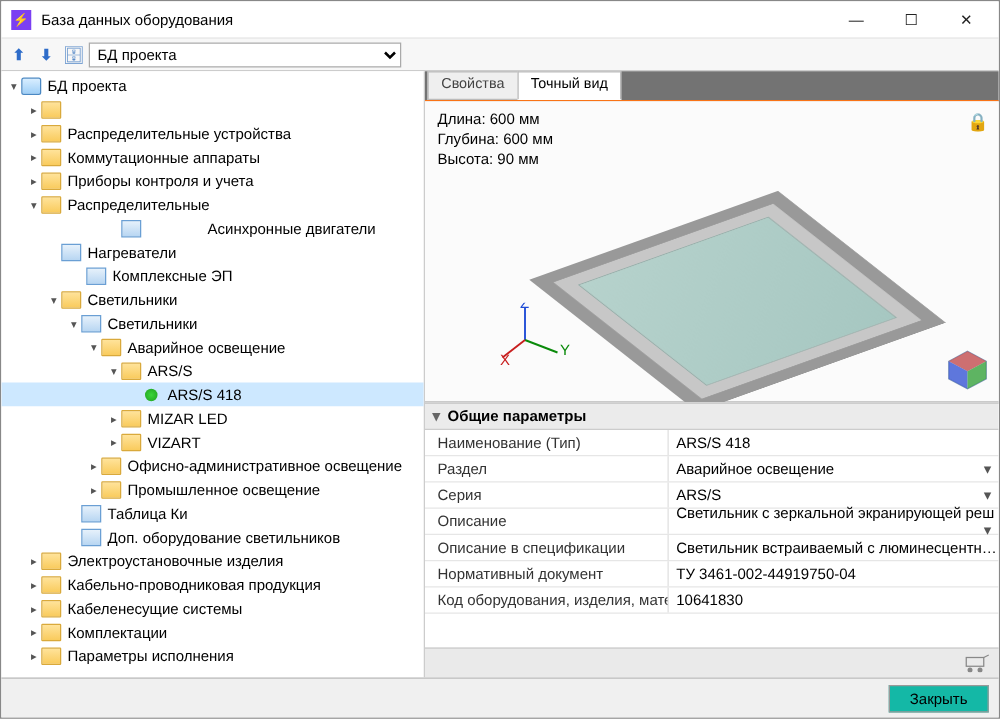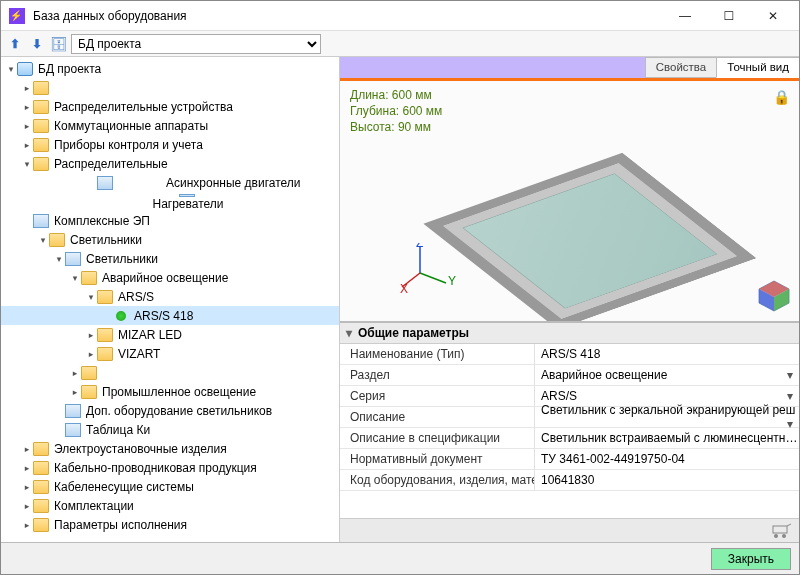--- a/index.html
+++ b/index.html
@@ -17,42 +17,42 @@
 .tree-node.selected { background: #cde8ff; }
 .arrow { width: 12px; height: 12px; display: inline-flex; align-items: center; justify-content: center; color: #555; font-size: 9px; }
 .arrow.none { visibility: hidden; }
 .tree-icon { width: 16px; height: 14px; margin-right: 3px; display: inline-block; }
 .folder-icon { background: linear-gradient(#ffe39a,#f9cb5d); border: 1px solid #d9a93b; border-radius: 1px; }
 .table-icon { background: linear-gradient(#e6f1fb,#b8d6f2); border: 1px solid #6a9fd4; }
 .db-icon { background: linear-gradient(#d9eeff,#9fcff7); border: 1px solid #4a88c3; border-radius: 2px; }
 .dot-icon { background: radial-gradient(#3bd63b,#1f9f1f); border-radius: 50%; width: 10px; height: 10px; margin-right: 6px; margin-left: 3px; }
 .tree-label { padding: 0 2px; }
 .right-pane { flex: 1; display: flex; flex-direction: column; min-width: 0; background: #f0f0f0; }
-.tabs { display: flex; height: 24px; background: #c4b5fd; border-bottom: 3px solid #f97316; padding-left: 2px; justify-content: flex-end; }
+.tabs { display: flex; height: 24px; background: #737373; border-bottom: 1px solid #f97316; padding-left: 2px; }
 .tab { padding: 3px 10px; border: 1px solid #bbb; background: #fff; margin-right: -1px; cursor: pointer; font-size: 11.5px; }
 .tab:not(.active) { background: #efefef; color: #444; }
 .tab.active { border-bottom: 1px solid #fff; }
 .view3d { flex: 1; background: #fbfbfb; border-bottom: 1px solid #bbb; position: relative; overflow: hidden; }
-.dim-text { position: absolute; left: 10px; top: 6px; line-height: 16px; color: #4d7c0f; }
+.dim-text { position: absolute; left: 10px; top: 6px; line-height: 16px; color: #000000; }
 .lock-icon { position: absolute; right: 8px; top: 8px; font-size: 14px; color: #c99a00; }
 .corner-cube { position: absolute; right: 8px; bottom: 8px; width: 34px; height: 34px; }
 .axis { position: absolute; left: 60px; bottom: 26px; font-size: 10px; }
 .model { position: absolute; left: 130px; top: 40px; transform: rotateX(58deg) rotateZ(-34deg); transform-style: preserve-3d; }
 .model .top { width: 240px; height: 240px; background: #c7c7c7; border: 14px solid #999; }
 .model .glass { position: absolute; left: 28px; top: 28px; width: 184px; height: 184px; background: linear-gradient(135deg,#b6d2cc,#a6c7c1); border: 1px solid #94ada8; }
 .props { height: 196px; background: #fff; border-top: 1px solid #bbb; overflow-y: auto; display: flex; flex-direction: column; }
 .group-head { background: #ebebeb; font-weight: 600; padding: 3px 6px; border-bottom: 1px solid #ccc; display: flex; align-items: center; }
 .group-head .chev { width: 12px; color: #666; }
 .prop-row { display: flex; border-bottom: 1px solid #e6e6e6; height: 21px; align-items: center; }
 .prop-row .k { width: 195px; padding-left: 10px; color: #333; border-right: 1px solid #e0e0e0; height: 100%; display: flex; align-items: center; overflow: hidden; text-overflow: ellipsis; white-space: nowrap; }
 .prop-row .v { flex: 1; padding-left: 6px; overflow: hidden; text-overflow: ellipsis; white-space: nowrap; }
 .prop-row.dd .v::after { content: "▾"; float: right; margin-right: 6px; color: #555; }
 .statusbar { height: 24px; background: #eaeaea; border-top: 1px solid #ccc; display: flex; align-items: center; justify-content: flex-end; padding-right: 6px; }
 .footer { height: 32px; background: #f0f0f0; border-top: 1px solid #bbb; display: flex; align-items: center; justify-content: flex-end; padding: 0 8px; }
-.footer button { height: 22px; padding: 0 16px; background: #86efac; border: 1px solid #999; cursor: pointer; }
+.footer button { height: 22px; padding: 0 16px; background: #14b8a6; border: 1px solid #999; cursor: pointer; }
 .cart-icon { width: 22px; height: 18px; display: inline-block; }
 .arrow-up { color: #2e6cc9; font-size: 12px; font-weight: bold; }
 .arrow-down { color: #2e6cc9; font-size: 12px; font-weight: bold; }
 .db-stack { color: #5a8cc9; font-size: 14px; }
 ::-webkit-scrollbar { width: 14px; }
 ::-webkit-scrollbar-track { background: #f0f0f0; }
 ::-webkit-scrollbar-thumb { background: #c0c0c0; border: 1px solid #a0a0a0; }
 </style>
 </head>
 <body>
@@ -110,26 +110,26 @@
       <div class="tree-node" style="padding-left: 20px;">
         <span class="arrow">▾</span>
         <span class="tree-icon folder-icon"></span>
         <span class="tree-label">Распределительные</span>
       </div>
       <div class="tree-node" style="padding-left: 36px; gap: 48px;">
         <span class="arrow none"></span>
         <span class="tree-icon table-icon"></span>
         <span class="tree-label">Асинхронные двигатели</span>
       </div>
-      <div class="tree-node" style="padding-left: 36px; flex-direction: column;">
+      <div class="tree-node" style="padding-left: 36px;">
         <span class="arrow none"></span>
         <span class="tree-icon table-icon"></span>
         <span class="tree-label">Нагреватели</span>
       </div>
-      <div class="tree-node" style="padding-left: 20px;">
+      <div class="tree-node" style="padding-left: 56px;">
         <span class="arrow none"></span>
         <span class="tree-icon table-icon"></span>
         <span class="tree-label">Комплексные ЭП</span>
       </div>
       <div class="tree-node" style="padding-left: 36px;">
         <span class="arrow">▾</span>
         <span class="tree-icon folder-icon"></span>
         <span class="tree-label">Светильники</span>
       </div>
       <div class="tree-node" style="padding-left: 52px;">
@@ -158,35 +158,36 @@
         <span class="tree-label">MIZAR LED</span>
       </div>
       <div class="tree-node" style="padding-left: 84px;">
         <span class="arrow">▸</span>
         <span class="tree-icon folder-icon"></span>
         <span class="tree-label">VIZART</span>
       </div>
       <div class="tree-node" style="padding-left: 68px;">
         <span class="arrow">▸</span>
         <span class="tree-icon folder-icon"></span>
+        <span class="tree-label">Офисно-административное освещение</span>
       </div>
       <div class="tree-node" style="padding-left: 68px;">
         <span class="arrow">▸</span>
         <span class="tree-icon folder-icon"></span>
         <span class="tree-label">Промышленное освещение</span>
       </div>
       <div class="tree-node" style="padding-left: 52px;">
         <span class="arrow none"></span>
         <span class="tree-icon table-icon"></span>
+        <span class="tree-label">Таблица Ки</span>
+      </div>
+      <div class="tree-node" style="padding-left: 52px;">
+        <span class="arrow none"></span>
+        <span class="tree-icon table-icon"></span>
         <span class="tree-label">Доп. оборудование светильников</span>
-      </div>
-      <div class="tree-node" style="padding-left: 52px;">
-        <span class="arrow none"></span>
-        <span class="tree-icon table-icon"></span>
-        <span class="tree-label">Таблица Ки</span>
       </div>
       <div class="tree-node" style="padding-left: 20px;">
         <span class="arrow">▸</span>
         <span class="tree-icon folder-icon"></span>
         <span class="tree-label">Электроустановочные изделия</span>
       </div>
       <div class="tree-node" style="padding-left: 20px;">
         <span class="arrow">▸</span>
         <span class="tree-icon folder-icon"></span>
         <span class="tree-label">Кабельно-проводниковая продукция</span>

